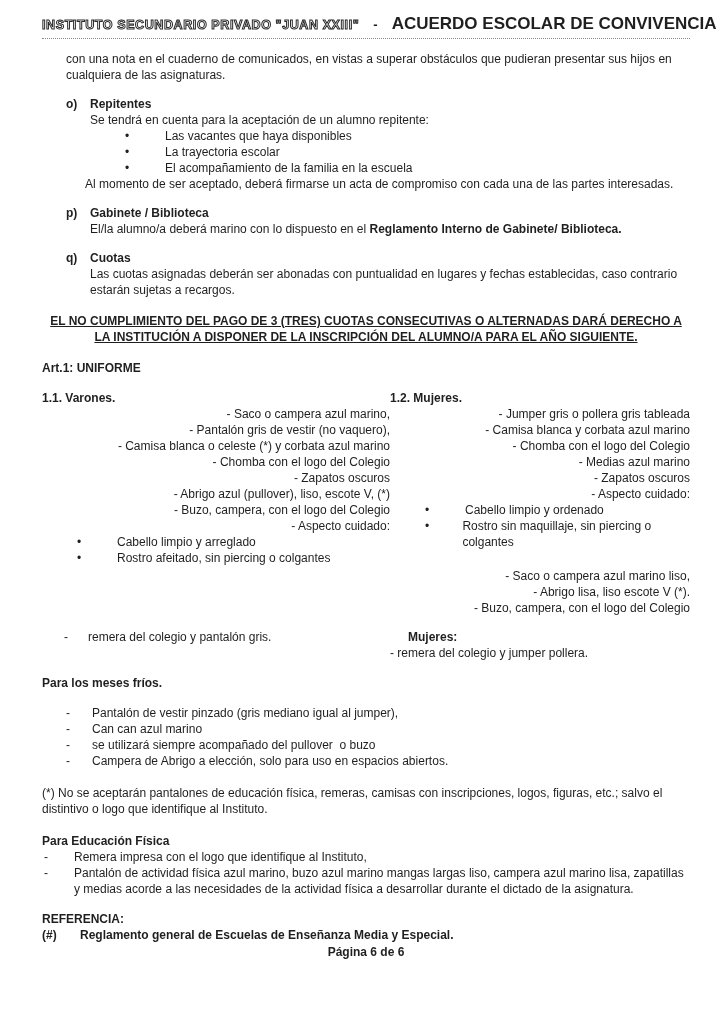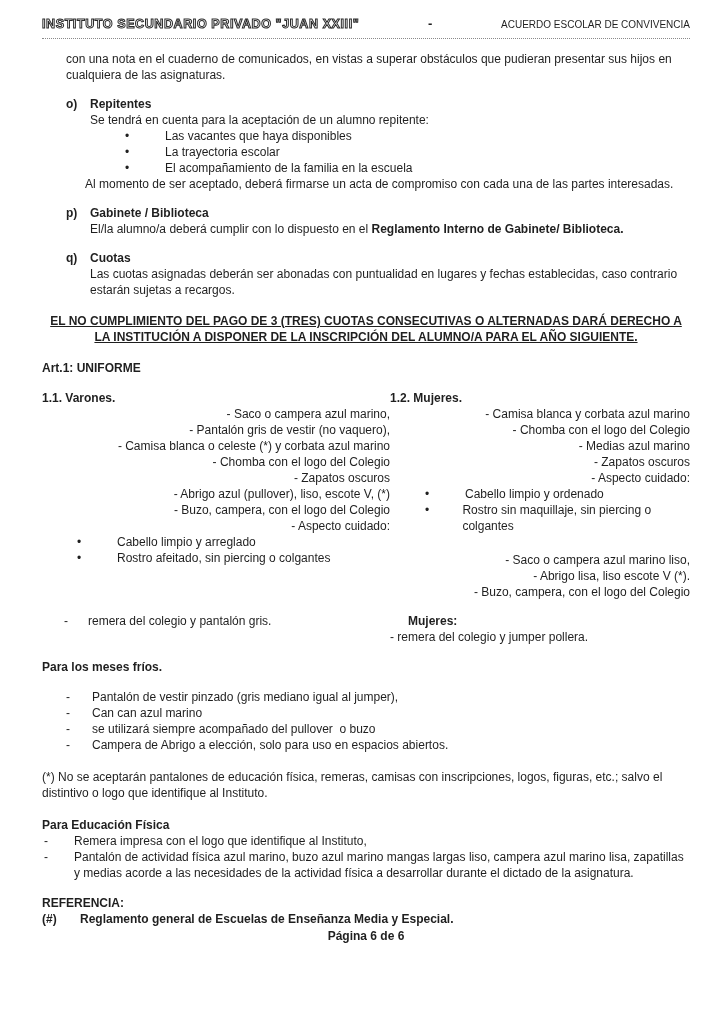--- a/index.html
+++ b/index.html
@@ -28,21 +28,21 @@
     font-size: 12.5px;
     letter-spacing: 0.6px;
     color: #ffffff;
     -webkit-text-stroke: 1px #2a2a2a;
     white-space: nowrap;
   }
   @supports not (-webkit-text-stroke: 1px black) {
     .header-school { color: #2a2a2a; }
   }
   .header-sep { font-weight: 700; font-size: 13px; padding: 0 14px; }
-  .header-doc { font-weight: 400; font-size: 10px; white-space: nowrap; }
+  .header-doc { font-weight: 700; font-size: 17px; white-space: nowrap; }
 
   
   .bold { font-weight: 700; }
   .pre  { white-space: pre-wrap; }
   .indent-body { margin-left: 24px; }
 
   
   .lettered { display: grid; grid-template-columns: 24px 1fr; margin: 13px 0 0 24px; }
   .lettered .letter { font-weight: 700; }
   .lettered .sec-title { font-weight: 700; }
@@ -134,21 +134,21 @@
             <span>El acompañamiento de la familia en la escuela</span>
           </li>
       </ul>
     </div>
   </div>
   <p class="sec-footer">Al momento de ser aceptado, deberá firmarse un acta de compromiso con cada una de las partes interesadas.</p>
 
   <div class="lettered">
     <span class="letter">p)</span>
     <span class="sec-title">Gabinete / Biblioteca</span>
-    <p class="sec-body"><span>El/la alumno/a deberá cumplir con lo dispuesto en el </span><span class="bold">Reglamento Interno de Gabinete/ Biblioteca.</span></p>
+    <p class="sec-body"><span>El/la alumno/a deberá marino con lo dispuesto en el </span><span class="bold">Reglamento Interno de Gabinete/ Biblioteca.</span></p>
   </div>
 
   <div class="lettered">
     <span class="letter">q)</span>
     <span class="sec-title">Cuotas</span>
     <p class="sec-body">Las cuotas asignadas deberán ser abonadas con puntualidad en lugares y fechas establecidas, caso contrario estarán sujetas a recargos.</p>
   </div>
 
   <p class="warning">EL NO CUMPLIMIENTO DEL PAGO DE 3 (TRES) CUOTAS CONSECUTIVAS O ALTERNADAS DARÁ DERECHO A LA INSTITUCIÓN A DISPONER DE LA INSCRIPCIÓN DEL ALUMNO/A PARA EL AÑO SIGUIENTE.</p>
 
@@ -172,20 +172,21 @@
             <span>Cabello limpio y arreglado</span>
           </li>
         <li>
             <span>Rostro afeitado, sin piercing o colgantes</span>
           </li>
       </ul>
     </div>
     <div class="col-right">
       <p class="col-title">1.2. Mujeres.</p>
       <ul class="plain-list">
+        <li>- Jumper gris o pollera gris tableada</li>
         <li>- Camisa blanca y corbata azul marino</li>
         <li>- Chomba con el logo del Colegio</li>
         <li>- Medias azul marino</li>
         <li>- Zapatos oscuros</li>
         <li>- Aspecto cuidado:</li>
       </ul>
       <ul class="dot-list">
         <li>
             <span>Cabello limpio y ordenado</span>
           </li>

